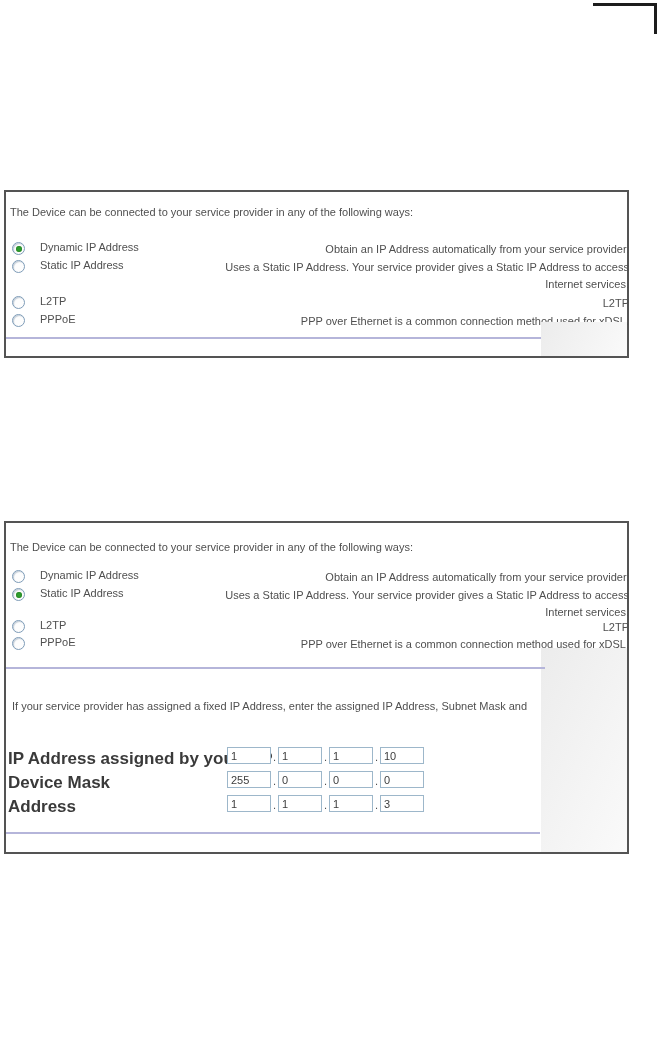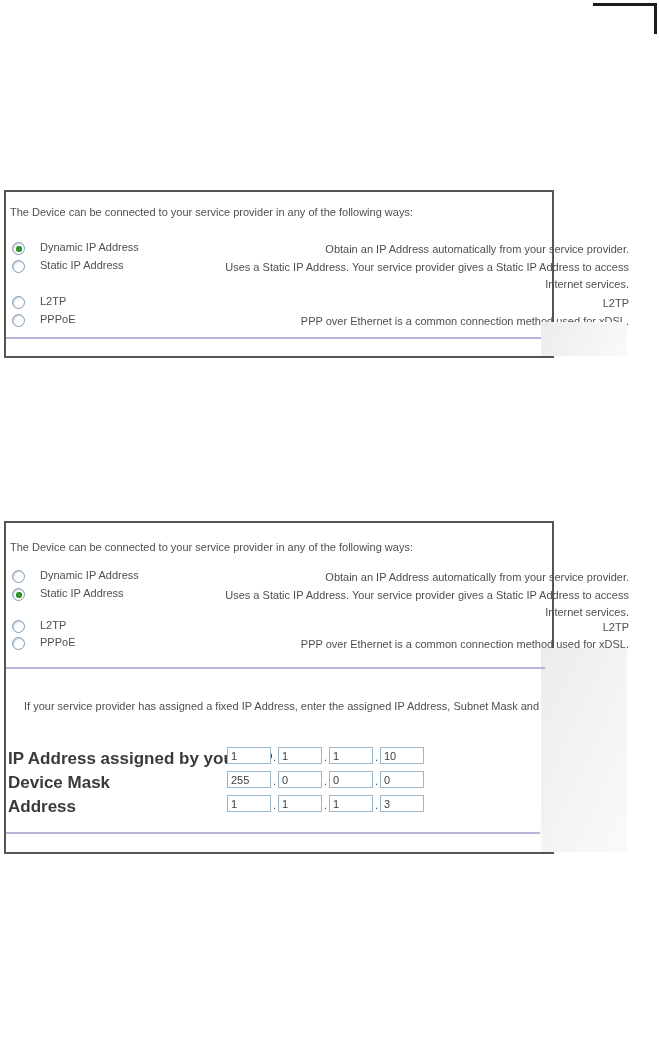--- a/index.html
+++ b/index.html
@@ -6,21 +6,21 @@
   body{
     width:659px;height:1050px;position:relative;background:#ffffff;
     font-family:"Liberation Sans", sans-serif;overflow:hidden;
   }
   
   .cm-h{position:absolute;left:593px;top:3px;width:64px;height:3px;background:#1c1c1c;}
   .cm-v{position:absolute;left:654px;top:3px;width:3px;height:31px;background:#1c1c1c;}
 
   
   .panel{
-    position:absolute;left:4px;width:550px;box-sizing:border-box;
+    position:absolute;left:4px;width:625px;box-sizing:border-box;
     border:2px solid #545454;background:#ffffff;
   }
   .panel-top{top:190px;height:168px;}
   .panel-bottom{top:521px;height:333px;}
 
   .hdr{position:absolute;left:4px;font-size:11px;color:#4f4f4f;white-space:nowrap;}
   .panel-top .hdr{top:14px;}
   .panel-bottom .hdr{top:18px;}
 
   .opt-row{position:absolute;left:0;right:0;height:18px;text-align:right;}
@@ -37,21 +37,21 @@
   .opt-desc{position:absolute;left:181px;top:0;width:442px;font-size:11px;line-height:17px;color:#4f4f4f;}
 
   .divider{position:absolute;left:0;height:2px;background:#b5b5da;}
   .gray-block{position:absolute;left:535px;width:86px;background:linear-gradient(115deg,#ececec,#fafafa);}
   .panel-top .gray-block{top:130px;height:34px;}
   .panel-top .divider{top:145px;width:535px;}
   .panel-bottom .gray-block{top:125px;height:204px;}
   .divider.mid{top:144px;width:539px;}
   .divider.bottom{top:309px;width:534px;}
 
-  .note{position:absolute;left:18px;top:175px;font-size:11px;line-height:17px;color:#4f4f4f;}
+  .note{position:absolute;left:6px;top:175px;font-size:11px;line-height:17px;color:#4f4f4f;}
   .note div{white-space:nowrap;}
 
   .field-row{position:absolute;left:0;height:17px;}
   .fr-1{top:224px;} .fr-2{top:248px;} .fr-3{top:272px;}
   .f-label{position:absolute;left:2px;top:2px;font-size:17px;font-weight:bold;color:#3a3a3a;white-space:nowrap;}
   .octets{position:absolute;left:221px;top:0;display:flex;align-items:center;}
   .octet{
     width:44px;height:17px;box-sizing:border-box;border:1px solid #9db7ca;
     font:11px "Liberation Sans", sans-serif;color:#3d3d3d;padding:1px 3px;background:#ffffff;outline:none;
   }

